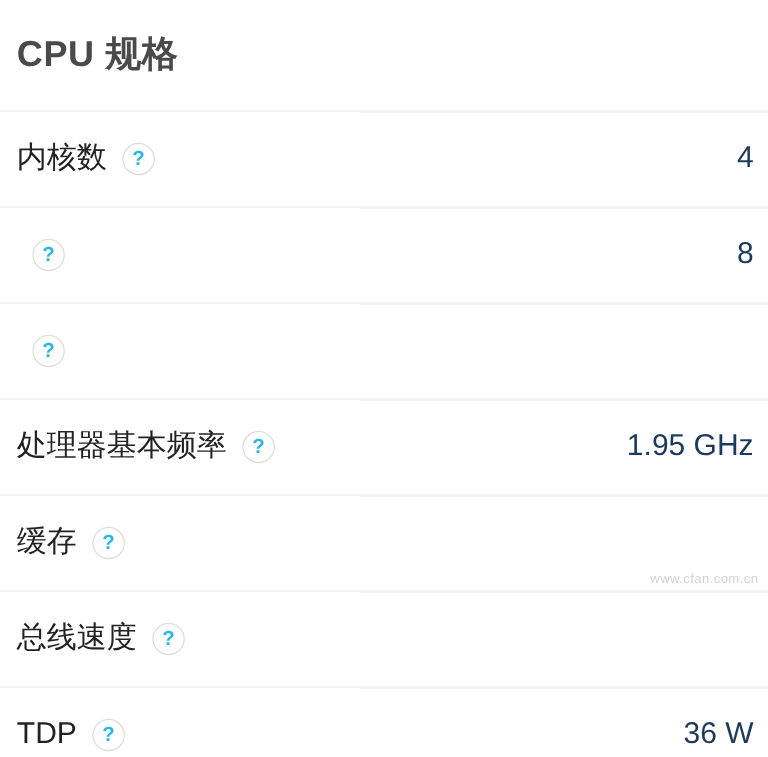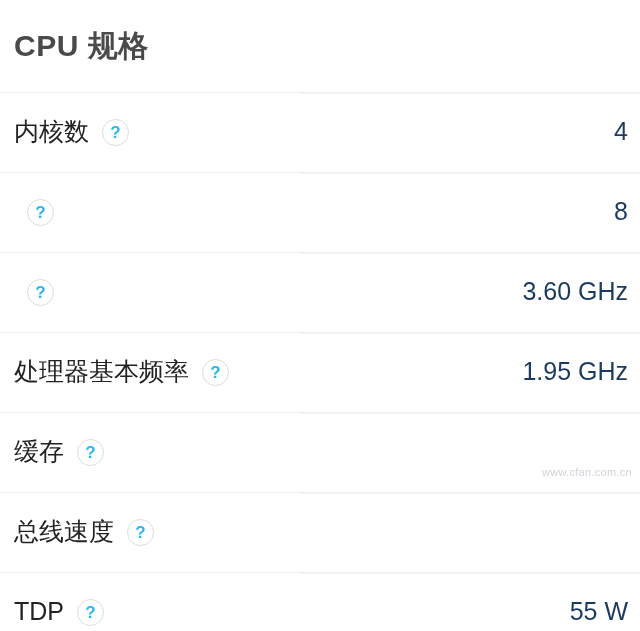--- a/index.html
+++ b/index.html
@@ -130,21 +130,21 @@
   .row-value sup {
     font-size: 0.58em;
     vertical-align: super;
     line-height: 0;
   }
 
   
   .watermark {
     position: absolute;
     right: 8px;
-    bottom: 14px;
+    bottom: 3px;
     font-size: 11px;
     color: #cfd3d8;
     letter-spacing: 0.3px;
     white-space: nowrap;
     font-family: "Liberation Sans", "DejaVu Sans", sans-serif;
     pointer-events: none;
   }
 </style>
 </head>
 <body>
@@ -172,21 +172,20 @@
           </span>
         </div>
         <div class="row-value">8</div>
       </div>
       <div class="spec-row">
         <div class="row-label-wrap">
           <span class="help-icon">
             <span>?</span>
           </span>
         </div>
-        <div class="row-value">3.60 GHz</div>
       </div>
       <div class="spec-row">
         <div class="row-label-wrap">
           <span class="row-label">处理器基本频率</span>
           <span class="help-icon">
             <span>?</span>
           </span>
         </div>
         <div class="row-value">1.95 GHz</div>
       </div>
@@ -206,19 +205,19 @@
           </span>
         </div>
       </div>
       <div class="spec-row">
         <div class="row-label-wrap">
           <span class="row-label">TDP</span>
           <span class="help-icon">
             <span>?</span>
           </span>
         </div>
-        <div class="row-value">55 W</div>
+        <div class="row-value">36 W</div>
       </div>
     </div>
 
   <div class="watermark">www.cfan.com.cn</div>
 
 </div>
 
 </body></html>

